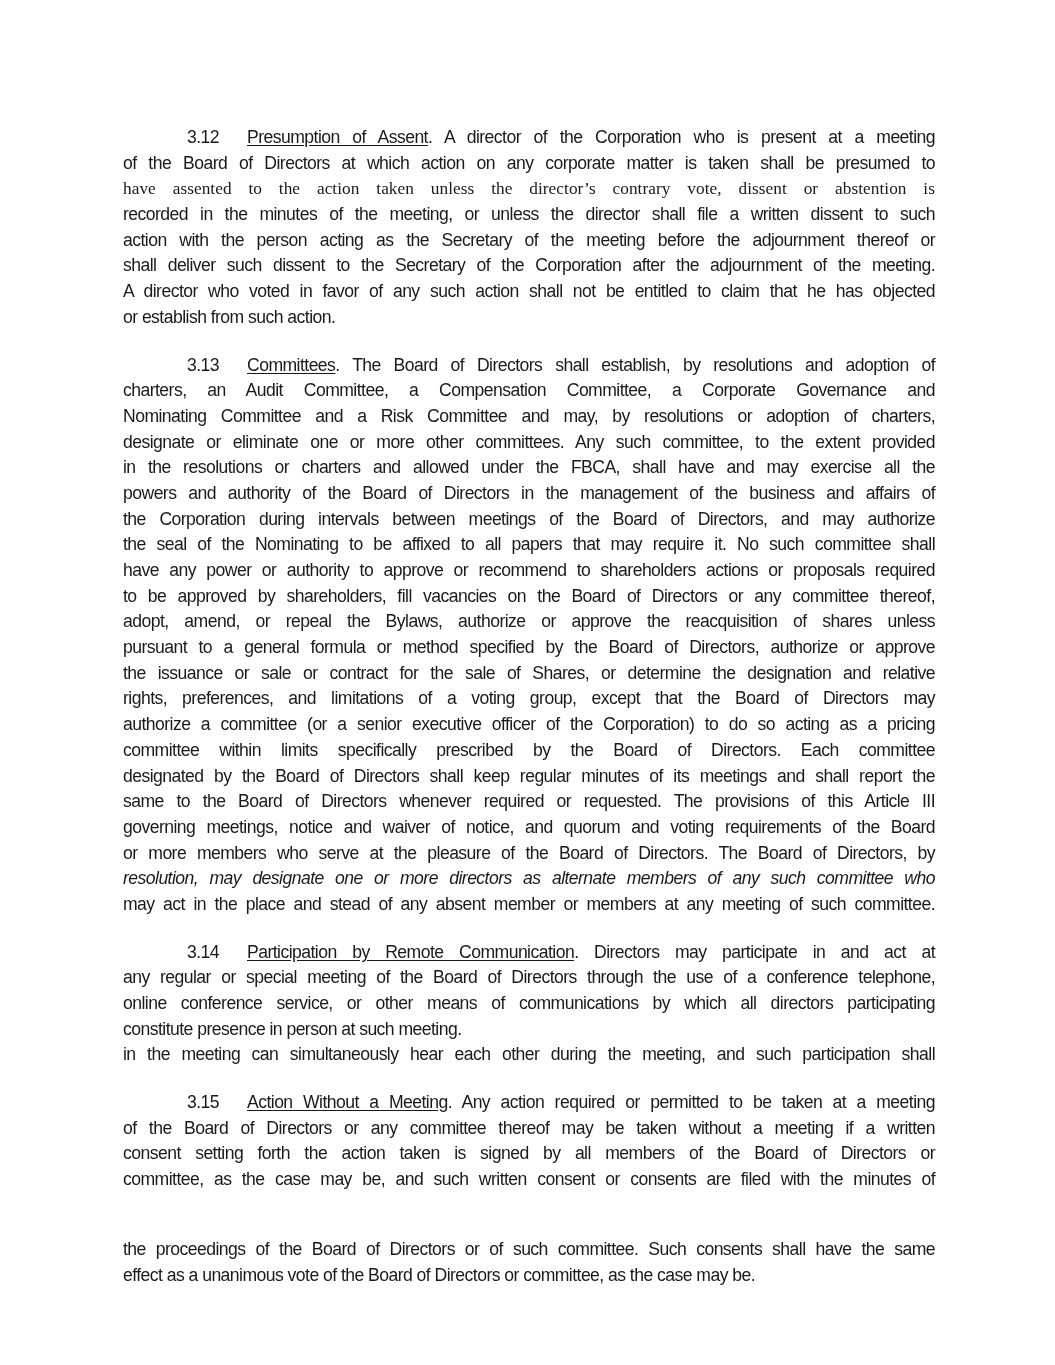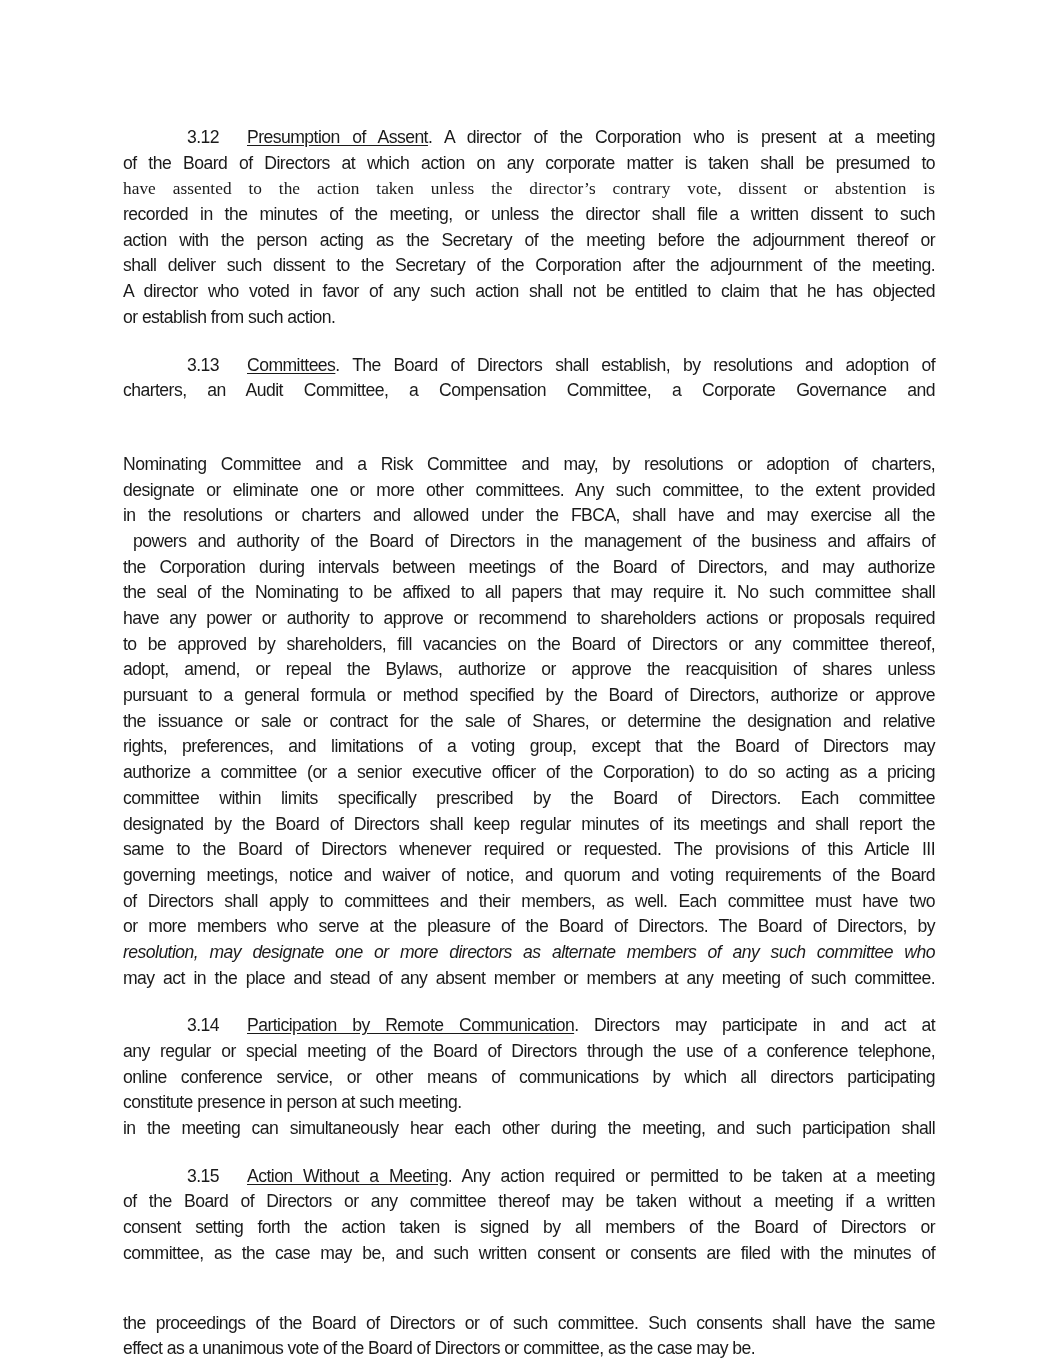--- a/index.html
+++ b/index.html
@@ -69,38 +69,37 @@
     <div class="line" style="white-space: nowrap;"><span style="display: inline;">recorded in the minutes of the meeting, or unless the director shall file a written dissent to such</span></div>
     <div class="line" style="white-space: nowrap;"><span style="display: inline;">action with the person acting as the Secretary of the meeting before the adjournment thereof or</span></div>
     <div class="line" style="white-space: nowrap;"><span style="display: inline;">shall deliver such dissent to the Secretary of the Corporation after the adjournment of the meeting.</span></div>
     <div class="line" style="white-space: nowrap;"><span style="display: inline;">A director who voted in favor of any such action shall not be entitled to claim that he has objected</span></div>
     <div class="line last">or establish from such action.</div>
   </div>
 
   <div class="section">
     <div class="line first" style="white-space: nowrap;"><span style="display: inline;"><span class="num">3.13</span><span class="heading">Committees</span><span>. The Board of Directors shall establish, by resolutions and adoption of</span></span></div>
     <div class="line" style="white-space: nowrap;"><span style="display: inline;">charters, an Audit Committee, a Compensation Committee, a Corporate Governance and</span></div>
-    <div class="line" style="white-space: nowrap; margin-top: 48px;"><span style="display: inline;">Nominating Committee and a Risk Committee and may, by resolutions or adoption of charters,</span></div>
+    <div class="line" style="white-space: nowrap;"><span style="display: inline;">Nominating Committee and a Risk Committee and may, by resolutions or adoption of charters,</span></div>
     <div class="line" style="white-space: nowrap;"><span style="display: inline;">designate or eliminate one or more other committees. Any such committee, to the extent provided</span></div>
     <div class="line" style="white-space: nowrap;"><span style="display: inline;">in the resolutions or charters and allowed under the FBCA, shall have and may exercise all the</span></div>
-    <div class="line" style="white-space: nowrap;"><span style="display: inline; margin-left: 10px;">powers and authority of the Board of Directors in the management of the business and affairs of</span></div>
+    <div class="line" style="white-space: nowrap;"><span style="display: inline;">powers and authority of the Board of Directors in the management of the business and affairs of</span></div>
     <div class="line" style="white-space: nowrap;"><span style="display: inline;">the Corporation during intervals between meetings of the Board of Directors, and may authorize</span></div>
     <div class="line" style="white-space: nowrap;"><span style="display: inline;">the seal of the Nominating to be affixed to all papers that may require it. No such committee shall</span></div>
     <div class="line" style="white-space: nowrap;"><span style="display: inline;">have any power or authority to approve or recommend to shareholders actions or proposals required</span></div>
     <div class="line" style="white-space: nowrap;"><span style="display: inline;">to be approved by shareholders, fill vacancies on the Board of Directors or any committee thereof,</span></div>
     <div class="line" style="white-space: nowrap;"><span style="display: inline;">adopt, amend, or repeal the Bylaws, authorize or approve the reacquisition of shares unless</span></div>
     <div class="line" style="white-space: nowrap;"><span style="display: inline;">pursuant to a general formula or method specified by the Board of Directors, authorize or approve</span></div>
     <div class="line" style="white-space: nowrap;"><span style="display: inline;">the issuance or sale or contract for the sale of Shares, or determine the designation and relative</span></div>
     <div class="line" style="white-space: nowrap;"><span style="display: inline;">rights, preferences, and limitations of a voting group, except that the Board of Directors may</span></div>
     <div class="line" style="white-space: nowrap;"><span style="display: inline;">authorize a committee (or a senior executive officer of the Corporation) to do so acting as a pricing</span></div>
     <div class="line" style="white-space: nowrap;"><span style="display: inline;">committee within limits specifically prescribed by the Board of Directors. Each committee</span></div>
     <div class="line" style="white-space: nowrap;"><span style="display: inline;">designated by the Board of Directors shall keep regular minutes of its meetings and shall report the</span></div>
     <div class="line" style="white-space: nowrap;"><span style="display: inline;">same to the Board of Directors whenever required or requested. The provisions of this Article III</span></div>
     <div class="line" style="white-space: nowrap;"><span style="display: inline;">governing meetings, notice and waiver of notice, and quorum and voting requirements of the Board</span></div>
-    <div class="line" style="white-space: nowrap;"><span style="display: inline;">of Directors shall apply to committees and their members, as well. Each committee must have two</span></div>
     <div class="line" style="white-space: nowrap;"><span style="display: inline;">or more members who serve at the pleasure of the Board of Directors. The Board of Directors, by</span></div>
     <div class="line" style="white-space: nowrap;"><span style="display: inline; font-style: italic;">resolution, may designate one or more directors as alternate members of any such committee who</span></div>
     <div class="line" style="white-space: nowrap;"><span style="display: inline;">may act in the place and stead of any absent member or members at any meeting of such committee.</span></div>
   </div>
 
   <div class="section">
     <div class="line first" style="white-space: nowrap;"><span style="display: inline;"><span class="num">3.14</span><span class="heading">Participation by Remote Communication</span><span>. Directors may participate in and act at</span></span></div>
     <div class="line" style="white-space: nowrap;"><span style="display: inline;">any regular or special meeting of the Board of Directors through the use of a conference telephone,</span></div>
     <div class="line" style="white-space: nowrap;"><span style="display: inline;">online conference service, or other means of communications by which all directors participating</span></div>
     <div class="line last">constitute presence in person at such meeting.</div>

